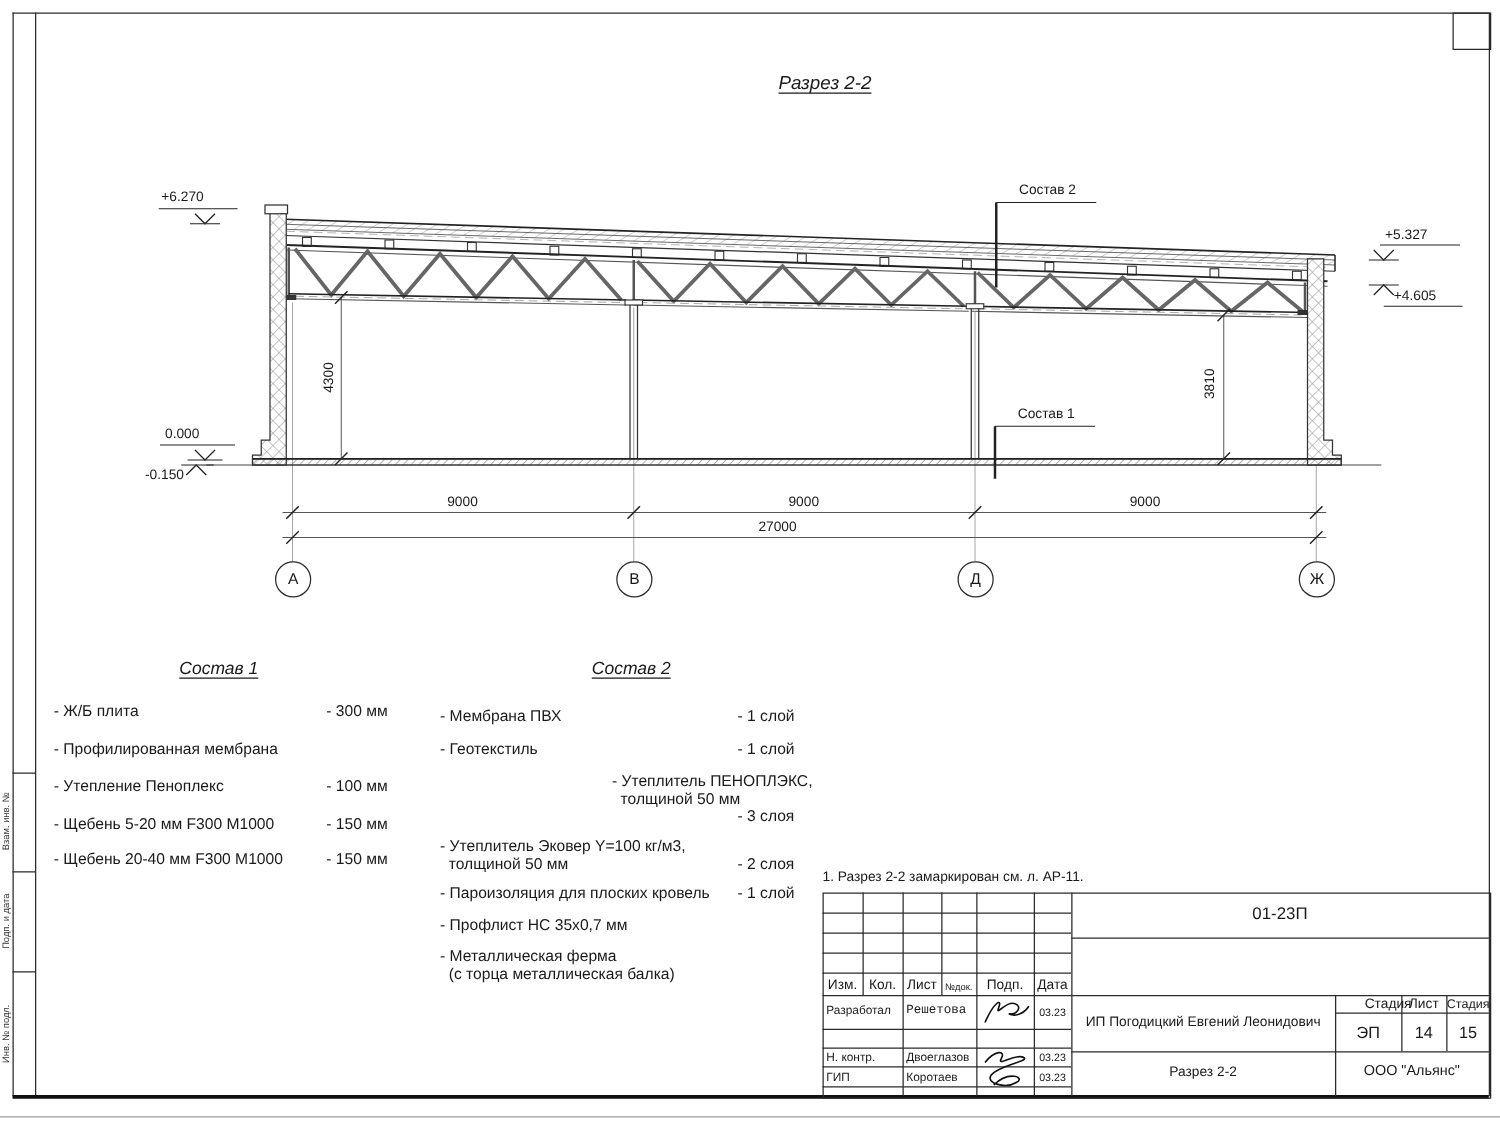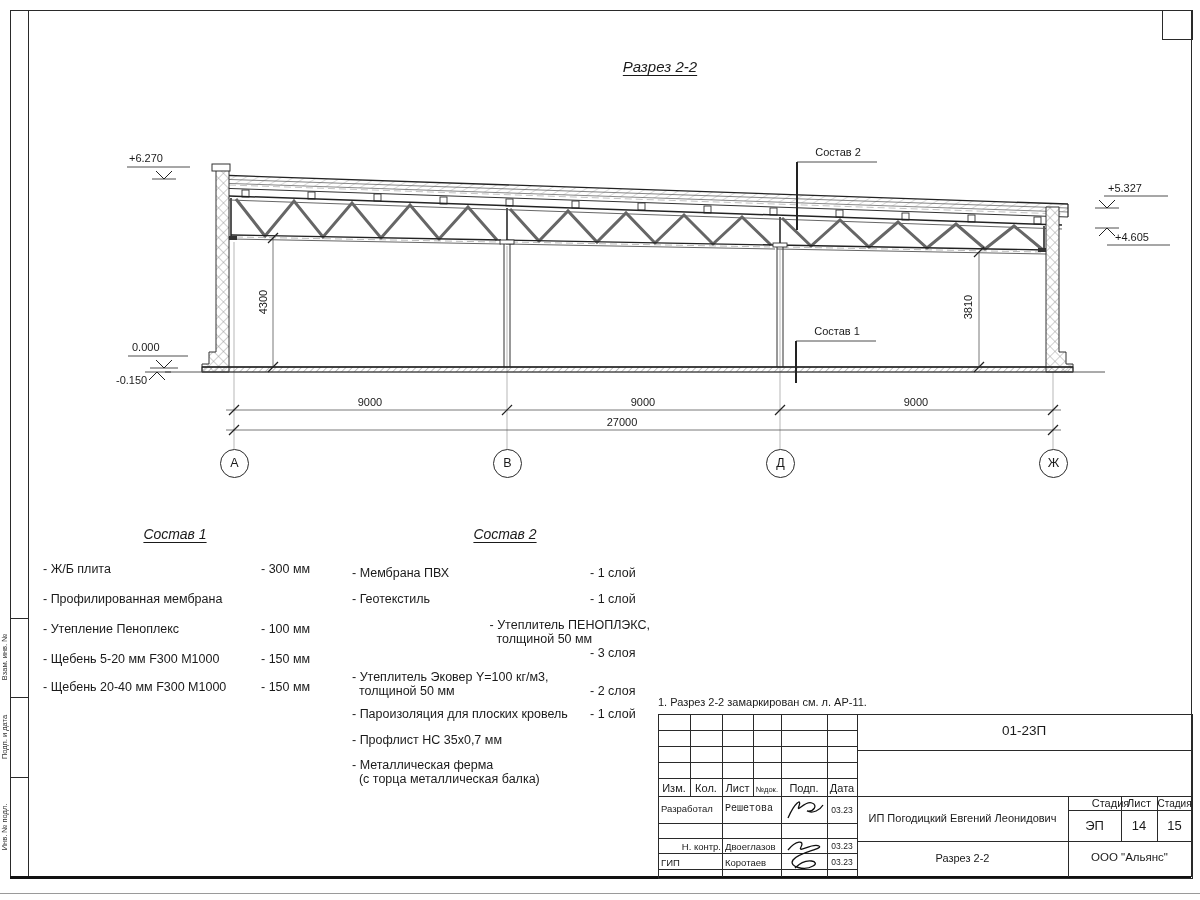--- a/index.html
+++ b/index.html
@@ -294,21 +294,21 @@
   <div class="tbt ctr" style="left:658px;top:782px;width:32px;font-size:11px;">Изм.</div>
   <div class="tbt ctr" style="left:690px;top:782px;width:32px;font-size:11px;">Кол.</div>
   <div class="tbt ctr" style="left:722px;top:782px;width:31px;font-size:11px;">Лист</div>
   <div class="tbt ctr" style="left:753px;top:785px;width:28px;font-size:7.5px;">№док.</div>
   <div class="tbt ctr" style="left:781px;top:782px;width:46px;font-size:11px;">Подп.</div>
   <div class="tbt ctr" style="left:827px;top:782px;width:30px;font-size:11px;">Дата</div>
 
   <div class="tbt" style="left:661px;top:803px;width:60px;font-size:9.5px;">Разработал</div>
   <div class="tbt" style="left:725px;top:803px;width:56px;font-size:10px;font-family:Liberation Mono, monospace;">Решетова</div>
   <div class="tbt ctr" style="left:827px;top:805px;width:30px;font-size:8.5px;">03.23</div>
-  <div class="tbt" style="left:661px;top:841px;width:60px;font-size:9.5px;text-align:right;">Н. контр.</div>
+  <div class="tbt" style="left:661px;top:841px;width:60px;font-size:9.5px;">Н. контр.</div>
   <div class="tbt" style="left:725px;top:841px;width:56px;font-size:9.5px;">Двоеглазов</div>
   <div class="tbt ctr" style="left:827px;top:841px;width:30px;font-size:8.5px;">03.23</div>
   <div class="tbt" style="left:661px;top:857px;width:60px;font-size:9.5px;">ГИП</div>
   <div class="tbt" style="left:725px;top:857px;width:56px;font-size:9.5px;">Коротаев</div>
   <div class="tbt ctr" style="left:827px;top:857px;width:30px;font-size:8.5px;">03.23</div>
 
   <svg style="left:784px;top:797px;" width="42" height="26" viewBox="0 0 42 26">
     <path d="M4,21 C11,5 18,1 15,9 C12,17 21,3 28,6 C34,8 30,15 23,14 C29,17 36,13 39,8" fill="none" stroke="#111" stroke-width="1.3"></path>
   </svg>
   <svg style="left:783px;top:838px;" width="44" height="36" viewBox="0 0 44 36">

